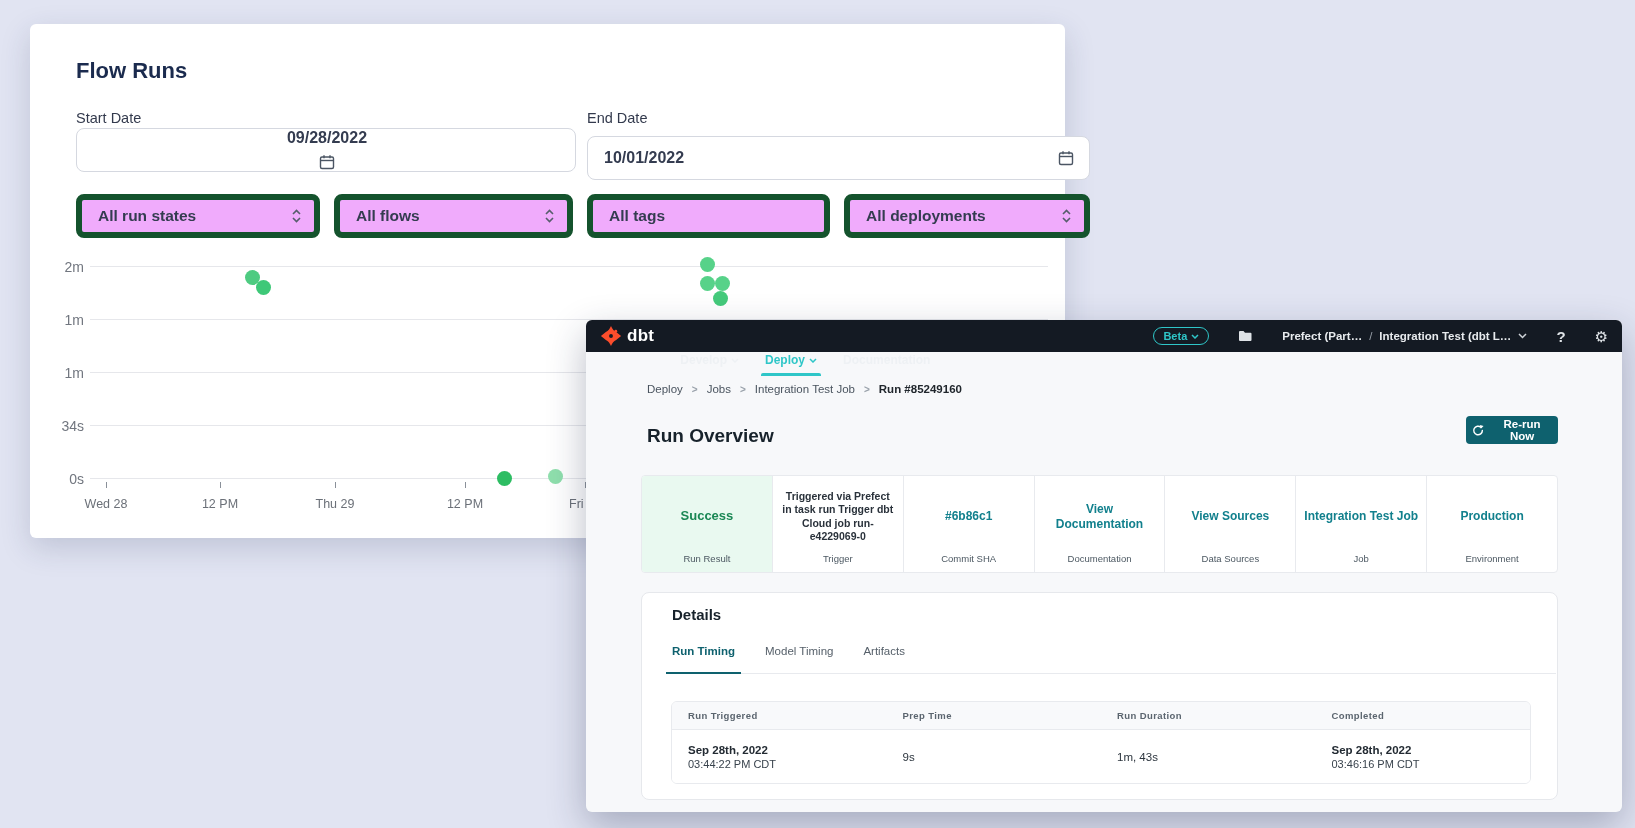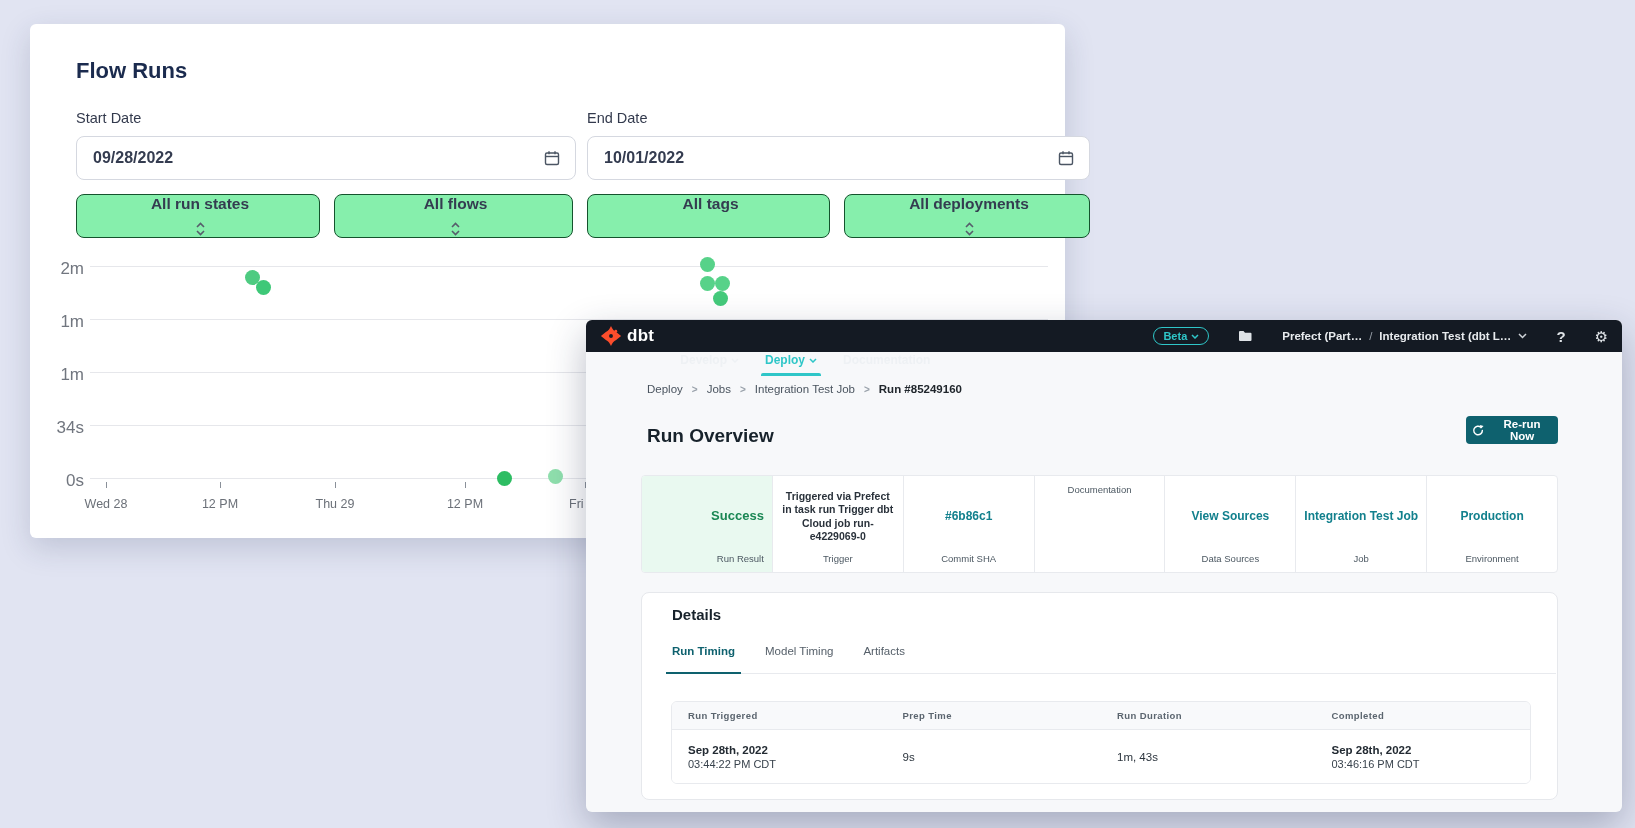--- a/index.html
+++ b/index.html
@@ -7,25 +7,25 @@
 
   
   .prefect-window{position:absolute;left:30px;top:24px;width:1035px;height:514px;background:#fff;
     border-radius:6px;box-shadow:0 10px 30px rgba(40,50,90,.18);}
   .pf-title{position:absolute;left:46px;top:34px;font-size:22px;font-weight:bold;color:#1b2b4e;}
   .pf-label{position:absolute;font-size:14.5px;color:#333a4d;}
   .pf-input{position:absolute;height:44px;border:1px solid #d5d8e0;border-radius:8px;background:#fff;
     display:flex;align-items:center;justify-content:space-between;padding:0 14px 0 16px;box-sizing:border-box;}
   .pf-input .val{font-size:16px;font-weight:600;color:#343c50;}
   .pf-select-row{position:absolute;left:46px;top:170px;width:1014px;display:flex;gap:14px;}
-  .pf-select{height:44px;border:1px solid #14532d;border-radius:8px;background:#86efac;display:flex;
-    align-items:center;justify-content:space-between;padding:0 12px 0 16px;box-sizing:border-box;flex-direction:column;}
+  .pf-select{height:44px;border:6px solid #14532d;border-radius:8px;background:#f0abfc;display:flex;
+    align-items:center;justify-content:space-between;padding:0 12px 0 16px;box-sizing:border-box;}
   .pf-select .val{font-size:15.5px;font-weight:600;color:#343c50;}
   .gridline{position:absolute;height:1px;background:#e6e7eb;}
-  .ytick-label{position:absolute;width:54px;text-align:right;font-size:17px;color:#71767f;}
+  .ytick-label{position:absolute;width:54px;text-align:right;font-size:14px;color:#71767f;}
   .xtick{position:absolute;width:1px;height:6px;background:#8a9099;}
   .xtick-label{position:absolute;width:90px;text-align:center;font-size:12.5px;color:#6b7078;}
   .dot{position:absolute;width:15px;height:15px;border-radius:50%;}
 
   
   .dbt-window{position:absolute;left:586px;top:320px;width:1036px;height:492px;background:#f7f8fa;
     border-radius:6px;box-shadow:0 14px 38px rgba(25,35,70,.30);overflow:hidden;}
   .dbt-nav{position:absolute;left:0;top:0;right:0;height:32px;background:#141a23;display:flex;
     align-items:center;padding:0 14px;box-sizing:border-box;}
   .dbt-logo{display:flex;align-items:center;gap:5px;margin-right:26px;}
@@ -53,21 +53,21 @@
   .status-band{position:absolute;left:55px;top:155px;width:917px;height:98px;background:#fff;
     border:1px solid #e8eaee;border-radius:4px;box-sizing:border-box;display:flex;overflow:hidden;}
   .status-cell{flex:1 1 0;display:flex;flex-direction:column;align-items:center;text-align:center;
     border-left:1px solid #e8eaee;box-sizing:border-box;padding:6px 8px 8px;}
   .status-cell:first-child{border-left:none;}
   .status-cell .value{flex:1;display:flex;align-items:center;justify-content:center;font-size:12px;font-weight:bold;color:#2a323b;line-height:1.25;}
   .status-cell .value.link{color:#12808d;}
   .status-cell .value.success{color:#1a8754;font-size:13px;}
   .status-cell .value.small{font-size:10.5px;font-weight:600;}
   .status-cell .sub{font-size:9.5px;color:#4c5862;margin-top:2px;}
-  .status-cell.success-bg{background:#e9f9f0;align-items:flex-end;}
+  .status-cell.success-bg{background:#e9f9f0;}
 
   .details-card{position:absolute;left:55px;top:272px;width:917px;height:208px;background:#fff;
     border:1px solid #e6e8ec;border-radius:8px;box-sizing:border-box;}
   .details-heading{position:absolute;left:30px;top:13px;font-size:15px;font-weight:bold;color:#17222b;}
   .tabs{position:absolute;left:30px;top:52px;right:1px;height:28px;display:flex;gap:30px;border-bottom:1px solid #e8eaee;}
   .tab{position:relative;font-size:11.5px;color:#555f69;padding-bottom:10px;cursor:pointer;}
   .tab.active{color:#0e616e;font-weight:bold;}
   .tab.active::after{content:"";position:absolute;left:-6px;right:-6px;bottom:-1px;height:2px;background:#0e616e;}
   .run-table{position:absolute;left:29px;top:108px;width:860px;border:1px solid #e8eaee;border-radius:6px;
     overflow:hidden;border-collapse:separate;border-spacing:0;}
@@ -80,21 +80,21 @@
 </style>
 </head>
 <body>
 
 <div class="stage">
 
   <section class="prefect-window">
     <div class="pf-title">Flow Runs</div>
 
     <div class="pf-label" style="left:46px;top:86px;">Start Date</div>
-    <div class="pf-input" style="left:46px;top:112px;width:500px;">
+    <div class="pf-input" style="left:46px;top:104px;width:500px;flex-direction:column;">
       <span class="val">09/28/2022</span>
       <span>
         <svg width="18" height="18" viewBox="0 0 18 18" fill="none" stroke="#4b5563" stroke-width="1.4">
           <rect x="2.5" y="4" width="13" height="11.5" rx="1.5"></rect>
             <line x1="2.5" y1="7.5" x2="15.5" y2="7.5"></line>
           <line x1="6" y1="2.2" x2="6" y2="5.2"></line>
             <line x1="12" y1="2.2" x2="12" y2="5.2"></line>
         </svg>
       </span>
     </div>
@@ -261,20 +261,21 @@
         </div>
         <div class="status-cell">
           <div class="value small">Triggered via Prefect in task run Trigger dbt Cloud job run-e4229069-0</div>
           <div class="sub">Trigger</div>
         </div>
         <div class="status-cell">
           <div class="value link">#6b86c1</div>
           <div class="sub">Commit SHA</div>
         </div>
         <div class="status-cell">
+          <div class="value link">View Documentation</div>
           <div class="sub">Documentation</div>
         </div>
         <div class="status-cell">
           <div class="value link">View Sources</div>
           <div class="sub">Data Sources</div>
         </div>
         <div class="status-cell">
           <div class="value link">Integration Test Job</div>
           <div class="sub">Job</div>
         </div>

